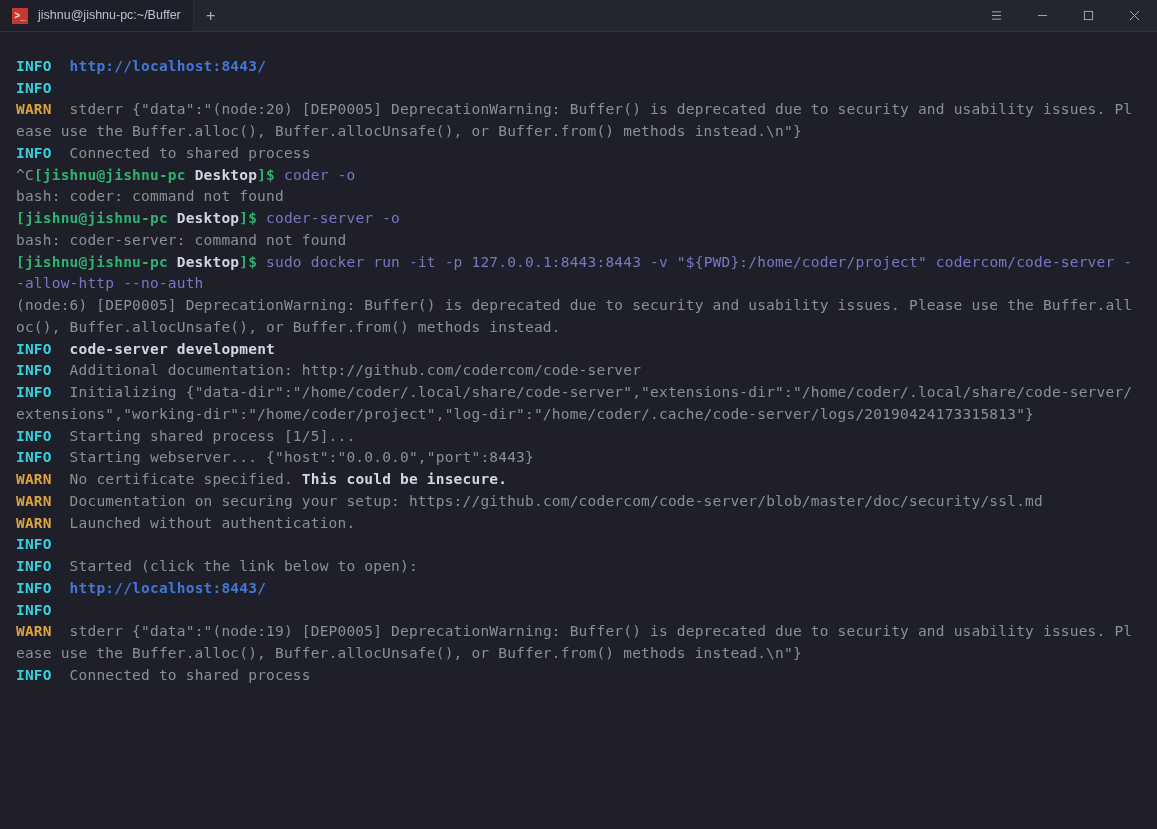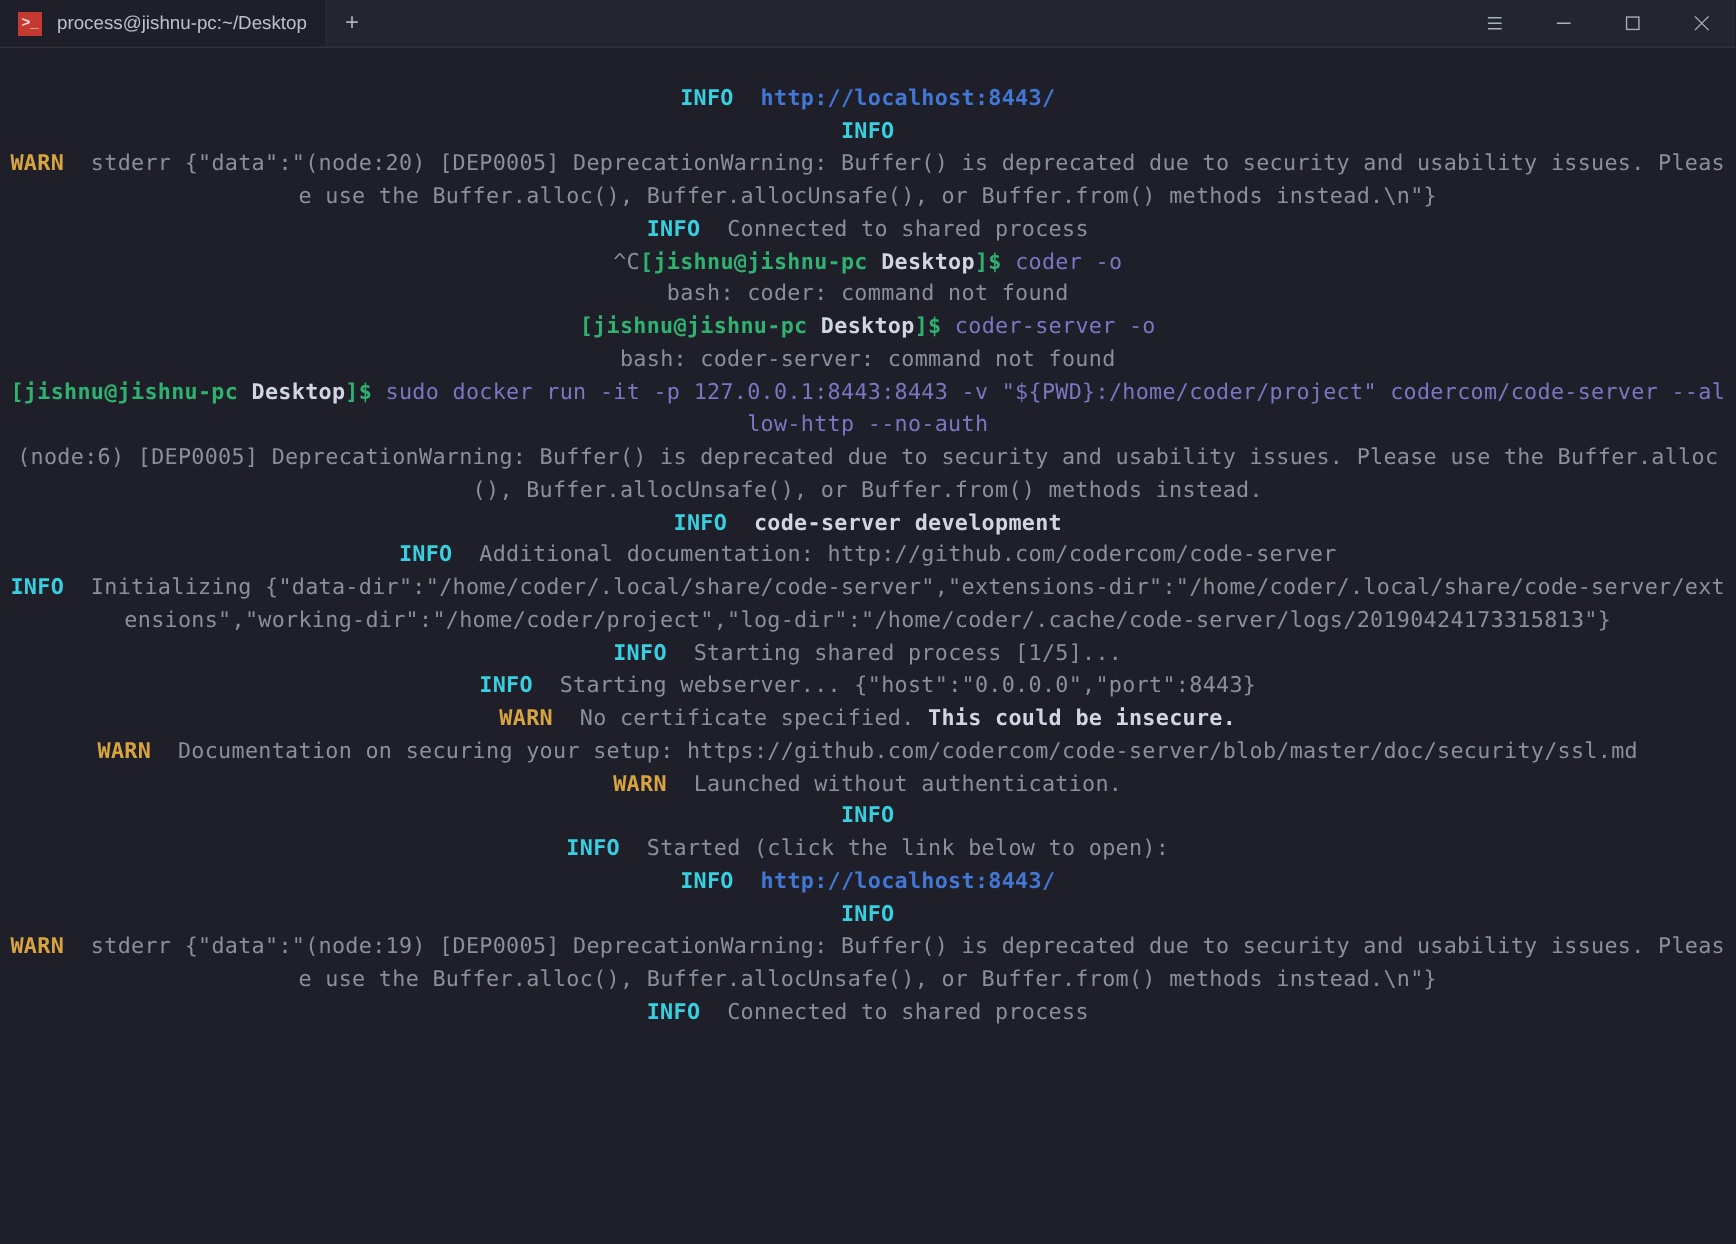--- a/index.html
+++ b/index.html
@@ -58,44 +58,43 @@
   .title-controls .btn {
     width: 46px;
     height: 100%;
     display: flex;
     align-items: center;
     justify-content: center;
     color: #a8b1c0;
   }
   .title-controls .btn svg { width: 11px; height: 11px; }
   .terminal {
-    padding: 2px 6px;
+    padding: 2px 16px;
     white-space: pre-wrap;
     word-break: break-all;
     letter-spacing: 0.2px;
-    text-align: center;
   }
   .info  { color: #38d0e0; font-weight: bold; }
   .warn  { color: #d9a440; font-weight: bold; }
   .url   { color: #4277d6; font-weight: bold; }
   .gray  { color: #8a8f99; }
   .bold  { color: #d0d6e2; font-weight: bold; }
   .puser { color: #2fb170; font-weight: bold; }
   .pdir  { color: #d0d6e2; font-weight: bold; }
   .pdlr  { color: #2fb170; font-weight: bold; }
   .cmd   { color: #7b76c2; }
 </style>
 </head>
 <body>
 
 <div class="titlebar">
   <div class="tab-bar">
     <div class="tab">
       <span class="tab-icon">&gt;_</span>
-      <span>process@jishnu-pc:~/Desktop</span>
+      <span>jishnu@jishnu-pc:~/Buffer</span>
     </div>
     <div class="new-tab">
       <span>+</span>
     </div>
   </div>
   <div class="title-controls">
     <div class="btn">
       <svg viewBox="0 0 12 12">
           <path stroke="#a8b1c0" stroke-width="1" d="M1 2h10M1 6h10M1 10h10"></path>
         </svg>

